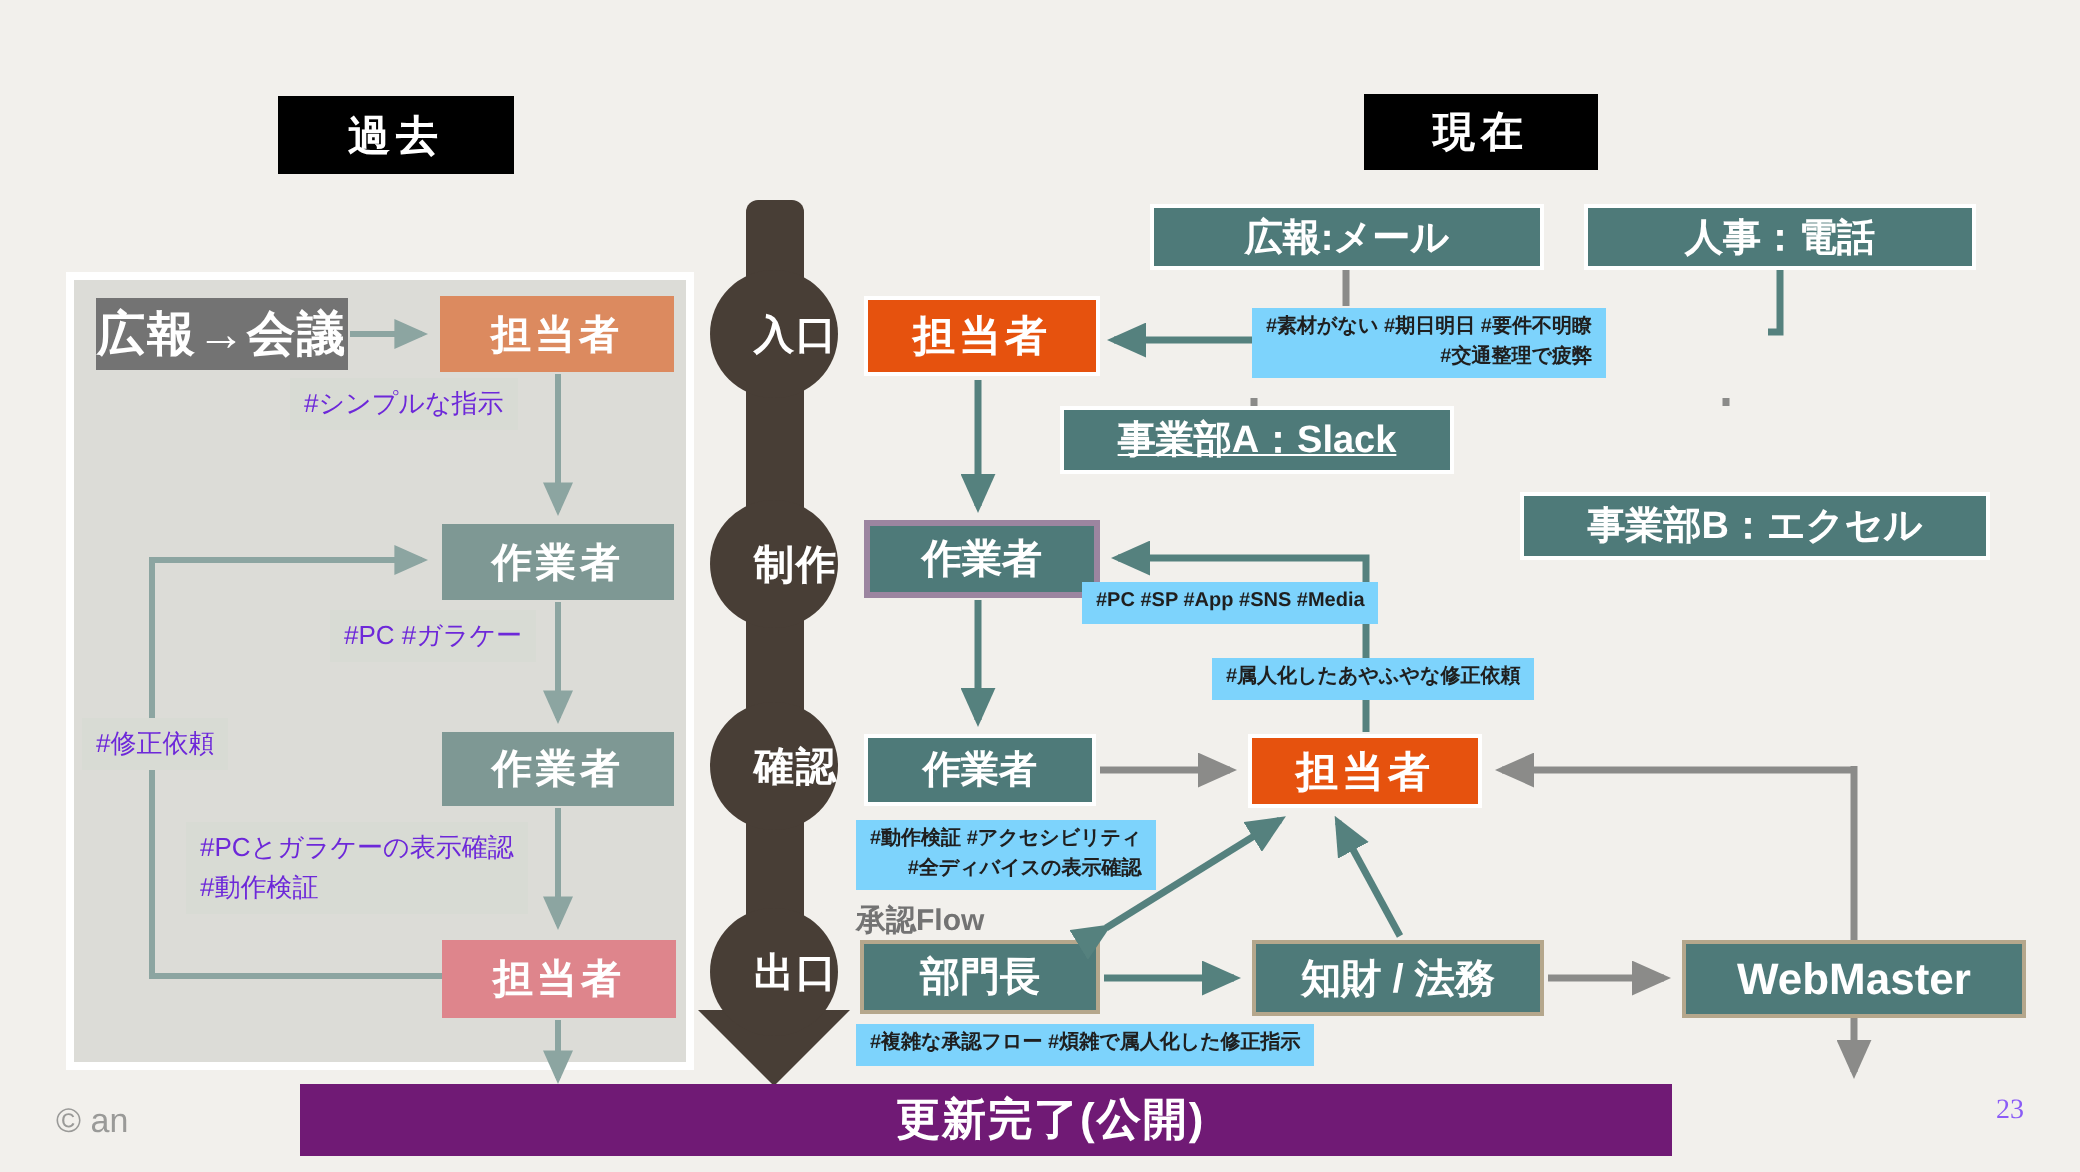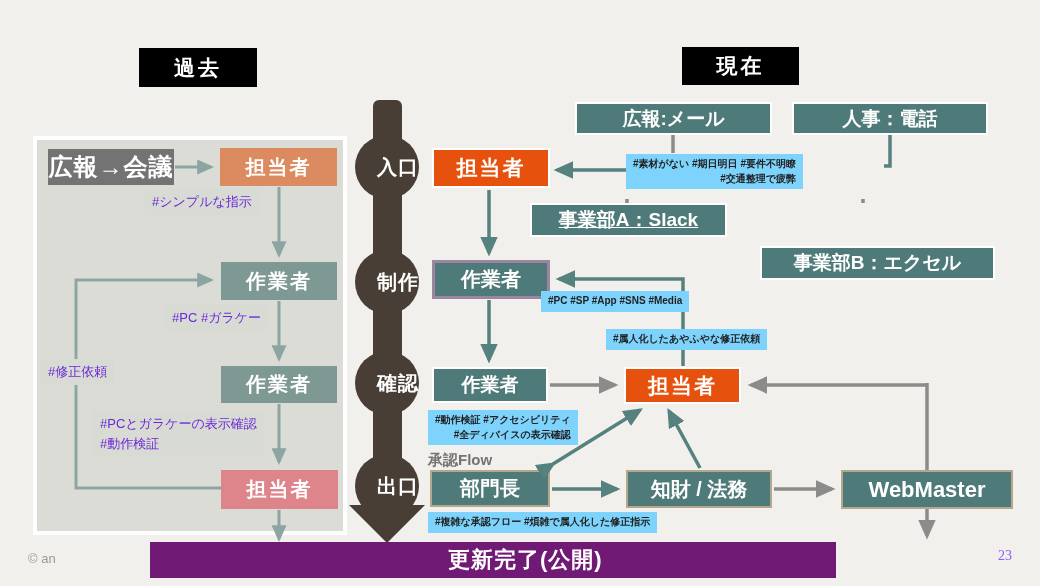--- a/index.html
+++ b/index.html
@@ -58,21 +58,21 @@
   .c-webmaster{left:841px;top:470px;width:172px;height:39px;font-size:22px;letter-spacing:0;}
   .c-tag-intake{left:626px;top:154px;}
   .c-tag-dev{left:541px;top:291px;}
   .c-tag-fuzzy{left:606px;top:329px;}
   .c-tag-verify{left:428px;top:410px;}
   .c-approval{position:absolute;left:428px;top:451px;color:#737373;font-weight:bold;font-size:15px;z-index:4;}
   .c-tag-approval{left:428px;top:512px;}
 
   .endbar{position:absolute;left:150px;top:542px;width:686px;height:36px;background:#701a75;color:#fff;font-weight:bold;font-size:22px;display:flex;align-items:center;z-index:4;padding-left:298px;box-sizing:border-box;letter-spacing:1px;}
   .pagenum{position:absolute;left:998px;top:548px;color:#8b5cf6;font-family:"Liberation Serif","DejaVu Serif",serif;font-size:14px;z-index:4;}
-  .copyright{position:absolute;left:28px;top:551px;color:#9A9A98;font-size:13px;z-index:1;}
+  .copyright{position:absolute;left:28px;top:551px;color:#9A9A98;font-size:17px;z-index:1;}
 </style>
 </head>
 <body>
 
 <div class="canvas">
 
   <div class="panel"></div>
 
   <svg class="wires" width="1040" height="586" viewBox="0 0 1040 586">
     <defs>

